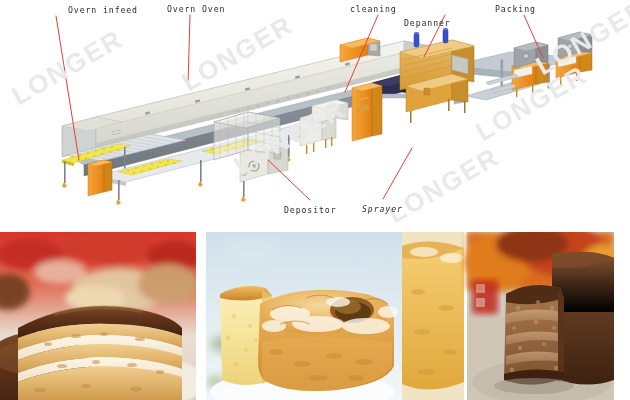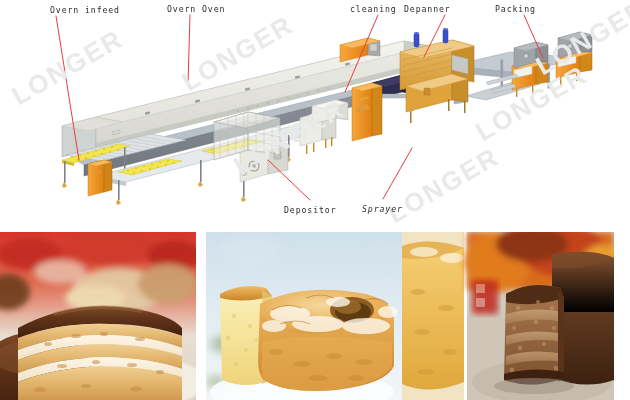--- a/index.html
+++ b/index.html
@@ -375,24 +375,24 @@
       </g>
     </svg>
 
     <div class="wm" style="left:6px;top:52px;">LONGER</div>
     <div class="wm" style="left:176px;top:38px;">LONGER</div>
     <div class="wm" style="left:228px;top:122px;">LONGER</div>
     <div class="wm" style="left:470px;top:88px;">LONGER</div>
     <div class="wm" style="left:530px;top:22px;">LONGER</div>
     <div class="wm" style="left:382px;top:170px;">LONGER</div>
 
-    <div class="callout-label" style="left:22px;top:6px;padding-left:28px;">Overn infeed</div>
+    <div class="callout-label" style="left:40px;top:6px;padding-left:28px;">Overn infeed</div>
     <div class="callout-label" style="left:167px;top:5px;">Overn Oven</div>
     <div class="callout-label" style="left:350px;top:5px;">cleaning</div>
-    <div class="callout-label" style="left:404px;top:5px;">Depanner</div>
+    <div class="callout-label" style="left:404px;top:19px;">Depanner</div>
     <div class="callout-label" style="left:495px;top:5px;">Packing</div>
     <div class="callout-label" style="left:284px;top:206px;">Depositor</div>
     <div class="callout-label" style="left:362px;top:205px;font-style:italic;">Sprayer</div>
   </div>
 
   <div id="photos">
 
     <div class="photo ph1">
       <svg class="photo-svg" width="196" height="168" viewBox="0 0 196 168">
         <defs>

